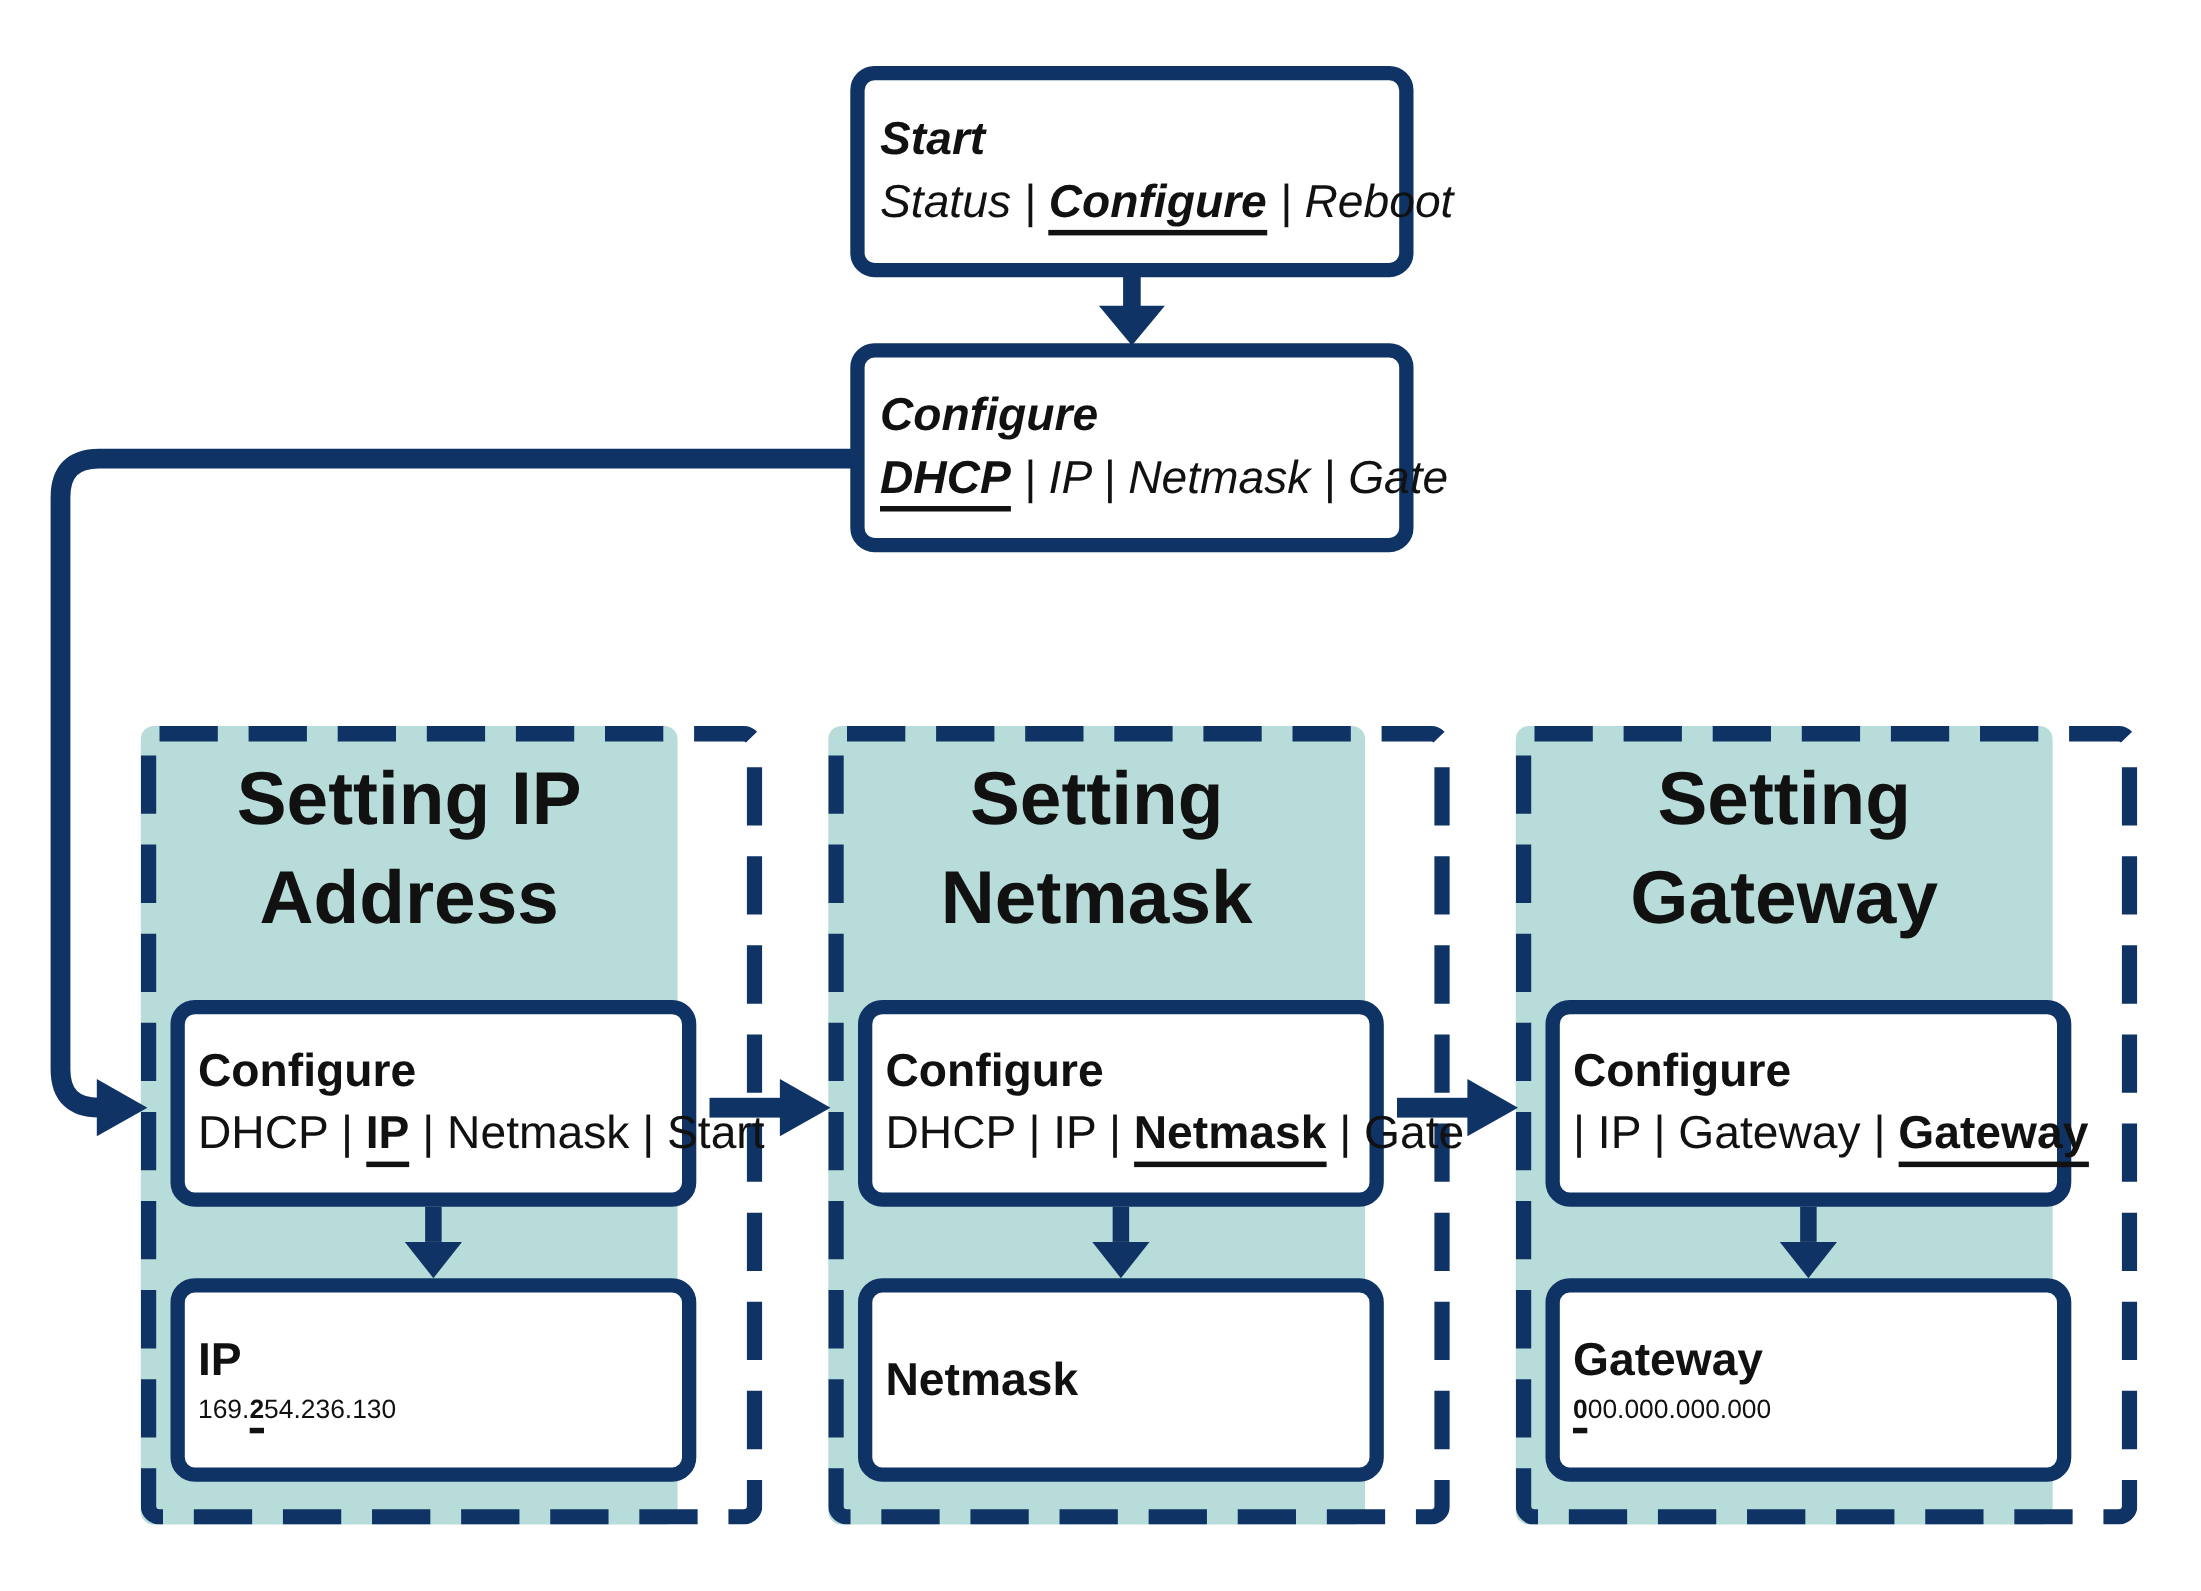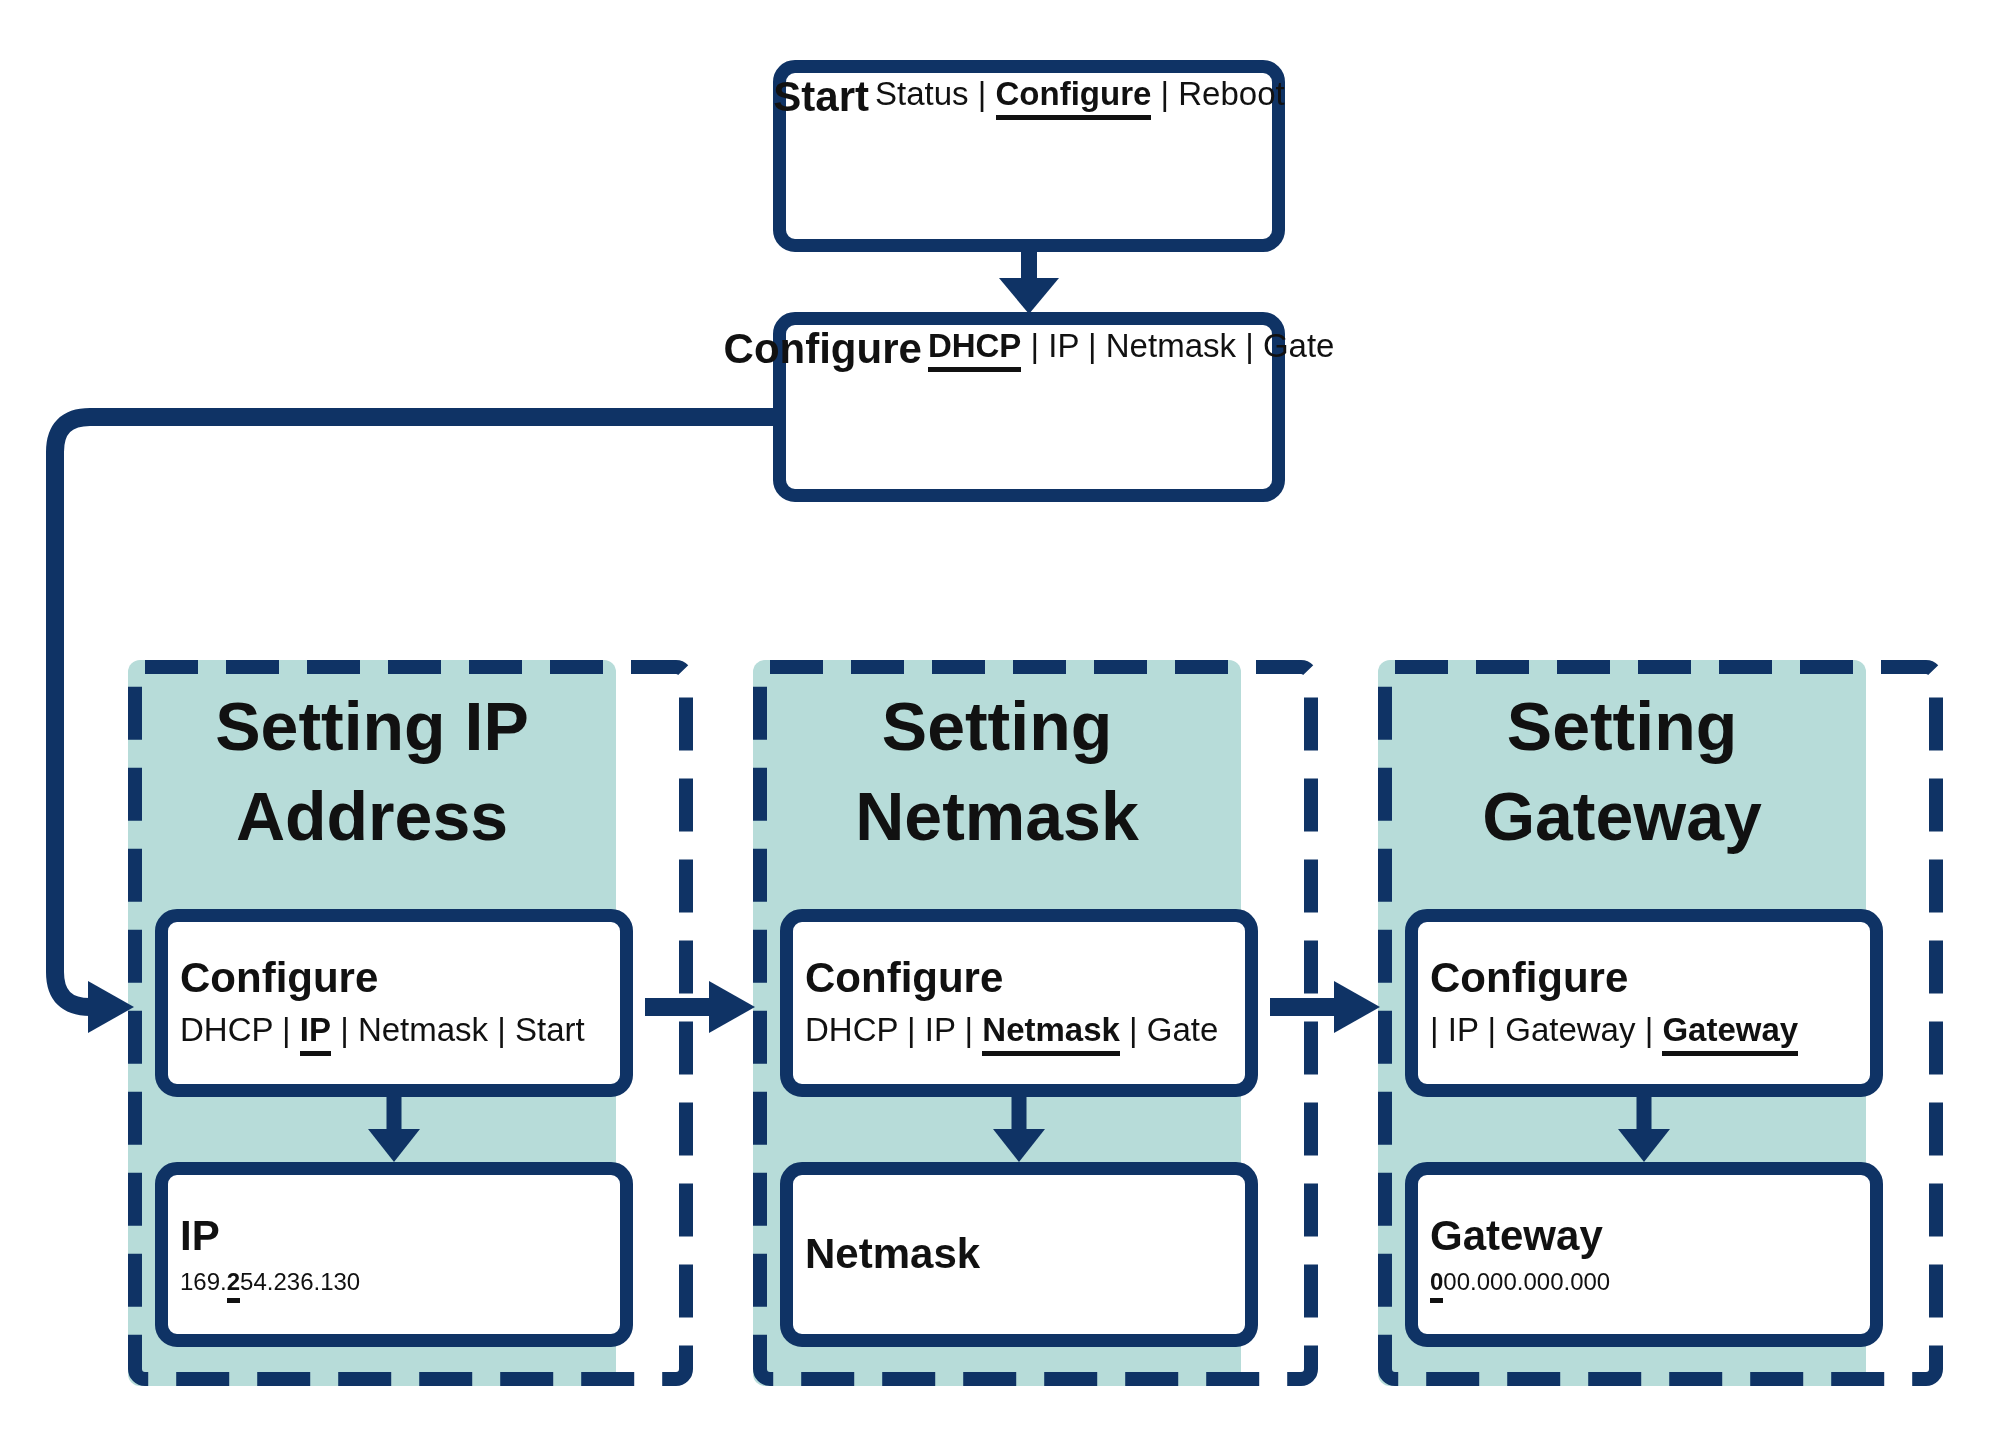--- a/index.html
+++ b/index.html
@@ -11,25 +11,25 @@
   html,body{margin:0;padding:0;background:var(--background);}
   .canvas{
     position:relative;width:2001px;height:1446px;background:var(--background);
     font-family:"Liberation Sans","DejaVu Sans",sans-serif;color:var(--text);
     overflow:hidden;
   }
   
   .node{
     position:absolute;background:#fff;border:13px solid var(--navy);
     border-radius:22px;box-sizing:border-box;
-    display:flex;flex-direction:row;justify-content:center;
-    padding:0 14px;gap:6px;white-space:nowrap;
+    display:flex;flex-direction:column;justify-content:center;
+    padding:0 14px;gap:6px;white-space:nowrap;font-style:italic;
   }
   .node-heading{font-size:42px;font-weight:700;line-height:1.15;}
-  .node-menu{font-size:33px;line-height:1.3;}
+  .node-menu{font-size:42px;line-height:1.3;}
   .value-line{font-size:24px;line-height:1.3;}
   .hl{font-weight:700;border-bottom:5px solid var(--text);padding-bottom:3px;}
   
   .panel{
     position:absolute;top:660px;width:488px;height:726px;
     background:var(--panel-teal);border-radius:12px;box-sizing:border-box;
   }
   .panel svg.dash{position:absolute;left:0;top:0;}
   .panel-title{
     position:absolute;top:22px;left:0;right:0;text-align:center;

